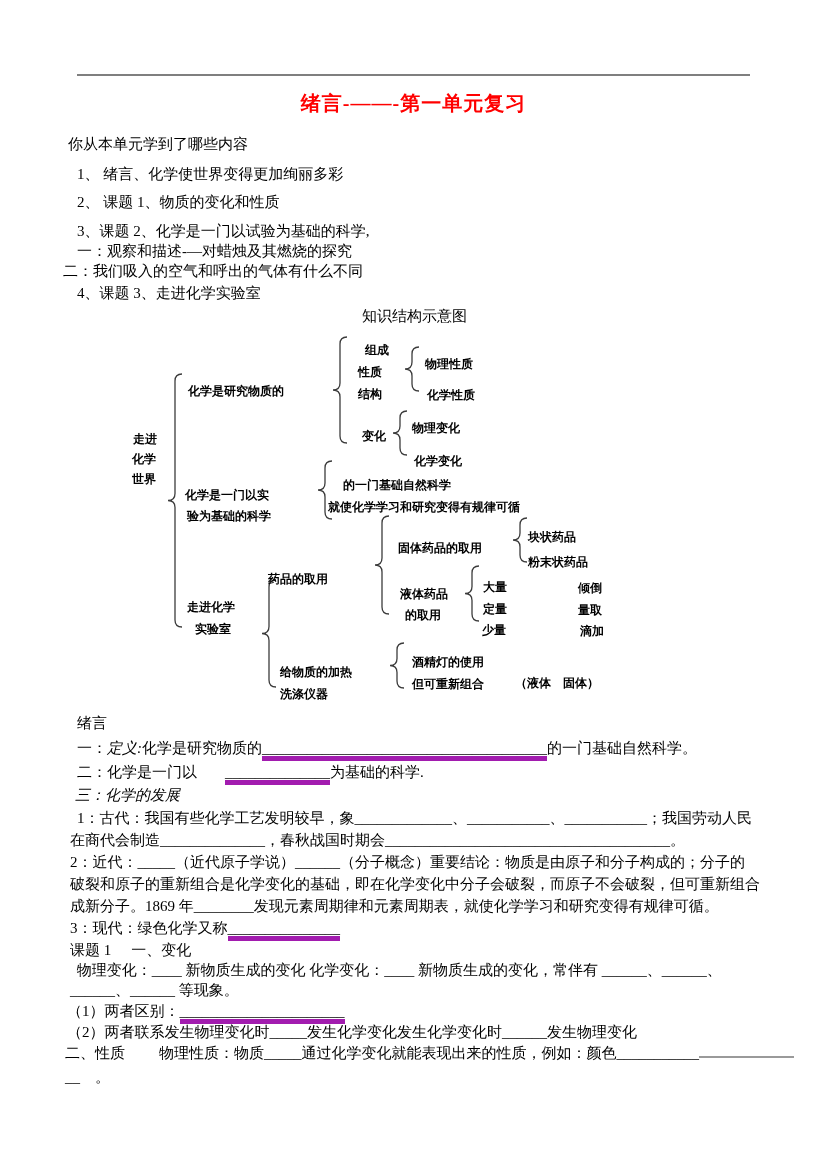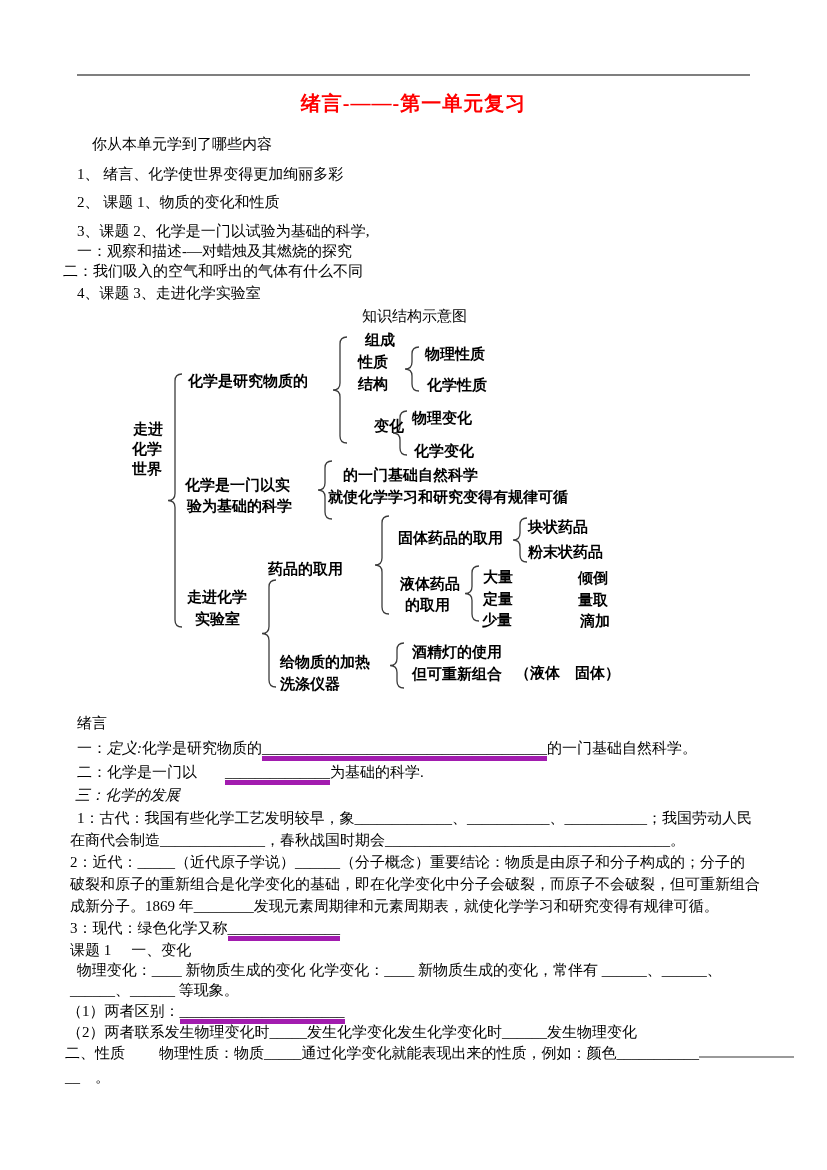--- a/index.html
+++ b/index.html
@@ -7,35 +7,35 @@
     width:827px; height:1170px; position:relative; background:#ffffff;
     font-family:"Liberation Serif","DejaVu Serif",serif; color:#000;
     overflow:hidden;
   }
   .rule { position:absolute; left:77px; top:74px; width:673px; height:2px; background:#7f7f7f; }
   .title {
     position:absolute; left:0; right:0; top:90px; text-align:center;
     color:#ff0000; font-size:20px; font-weight:bold; letter-spacing:1px;
   }
   .ln { position:absolute; font-size:15px; line-height:18px; white-space:pre; }
-  .dn { position:absolute; font-size:15px; line-height:18px; font-weight:bold; white-space:pre; }
+  .dn { position:absolute; font-size:12px; line-height:18px; font-weight:bold; white-space:pre;margin-top:10px; }
   .it { font-style:italic;text-align:right; }
   .u  { border-bottom:5px solid #a21caf; }
   .grayline { display:inline-block; width:95px; height:13px; border-bottom:2px solid #9a9a9a; }
   svg.braces { position:absolute; left:0; top:0; pointer-events:none; }
   svg.braces path { fill:none; stroke:#3c3c3c; stroke-width:1.3; }
 </style>
 </head>
 <body>
 
 <div class="rule"></div>
 
 <div class="title">绪言-——-第一单元复习</div>
 
-<div class="ln" style="left:92px;top:135px">你从本单元学到了哪些内容</div>
+<div class="ln" style="left:68px;top:135px">你从本单元学到了哪些内容</div>
 <div class="ln" style="left:77px;top:165px">1、 绪言、化学使世界变得更加绚丽多彩</div>
 <div class="ln" style="left:77px;top:193px">2、 课题 1、物质的变化和性质</div>
 <div class="ln" style="left:77px;top:222px">3、课题 2、化学是一门以试验为基础的科学,</div>
 <div class="ln" style="left:77px;top:242px">一：观察和描述-—对蜡烛及其燃烧的探究</div>
 <div class="ln" style="left:63px;top:262px">二：我们吸入的空气和呼出的气体有什么不同</div>
 <div class="ln" style="left:77px;top:284px">4、课题 3、走进化学实验室</div>
 
 <div class="ln" style="left:362px;top:307px">知识结构示意图</div>
 
 <svg class="braces" width="827" height="1170" viewBox="0 0 827 1170">
@@ -54,21 +54,21 @@
 <div class="dn" style="left:133px;top:420px">走进</div>
 <div class="dn" style="left:132px;top:440px">化学</div>
 <div class="dn" style="left:132px;top:460px">世界</div>
 
 <div class="dn" style="left:188px;top:372px">化学是研究物质的</div>
 <div class="dn" style="left:365px;top:331px">组成</div>
 <div class="dn" style="left:358px;top:353px">性质</div>
 <div class="dn" style="left:358px;top:375px">结构</div>
 <div class="dn" style="left:425px;top:345px">物理性质</div>
 <div class="dn" style="left:427px;top:376px">化学性质</div>
-<div class="dn" style="left:374px;top:417px">变化</div>
+<div class="dn" style="left:362px;top:417px">变化</div>
 <div class="dn" style="left:412px;top:409px">物理变化</div>
 <div class="dn" style="left:414px;top:442px">化学变化</div>
 
 <div class="dn" style="left:185px;top:476px">化学是一门以实</div>
 <div class="dn" style="left:187px;top:497px">验为基础的科学</div>
 <div class="dn" style="left:343px;top:466px">的一门基础自然科学</div>
 <div class="dn" style="left:328px;top:488px">就使化学学习和研究变得有规律可循</div>
 
 <div class="dn" style="left:187px;top:588px">走进化学</div>
 <div class="dn" style="left:195px;top:610px">实验室</div>

